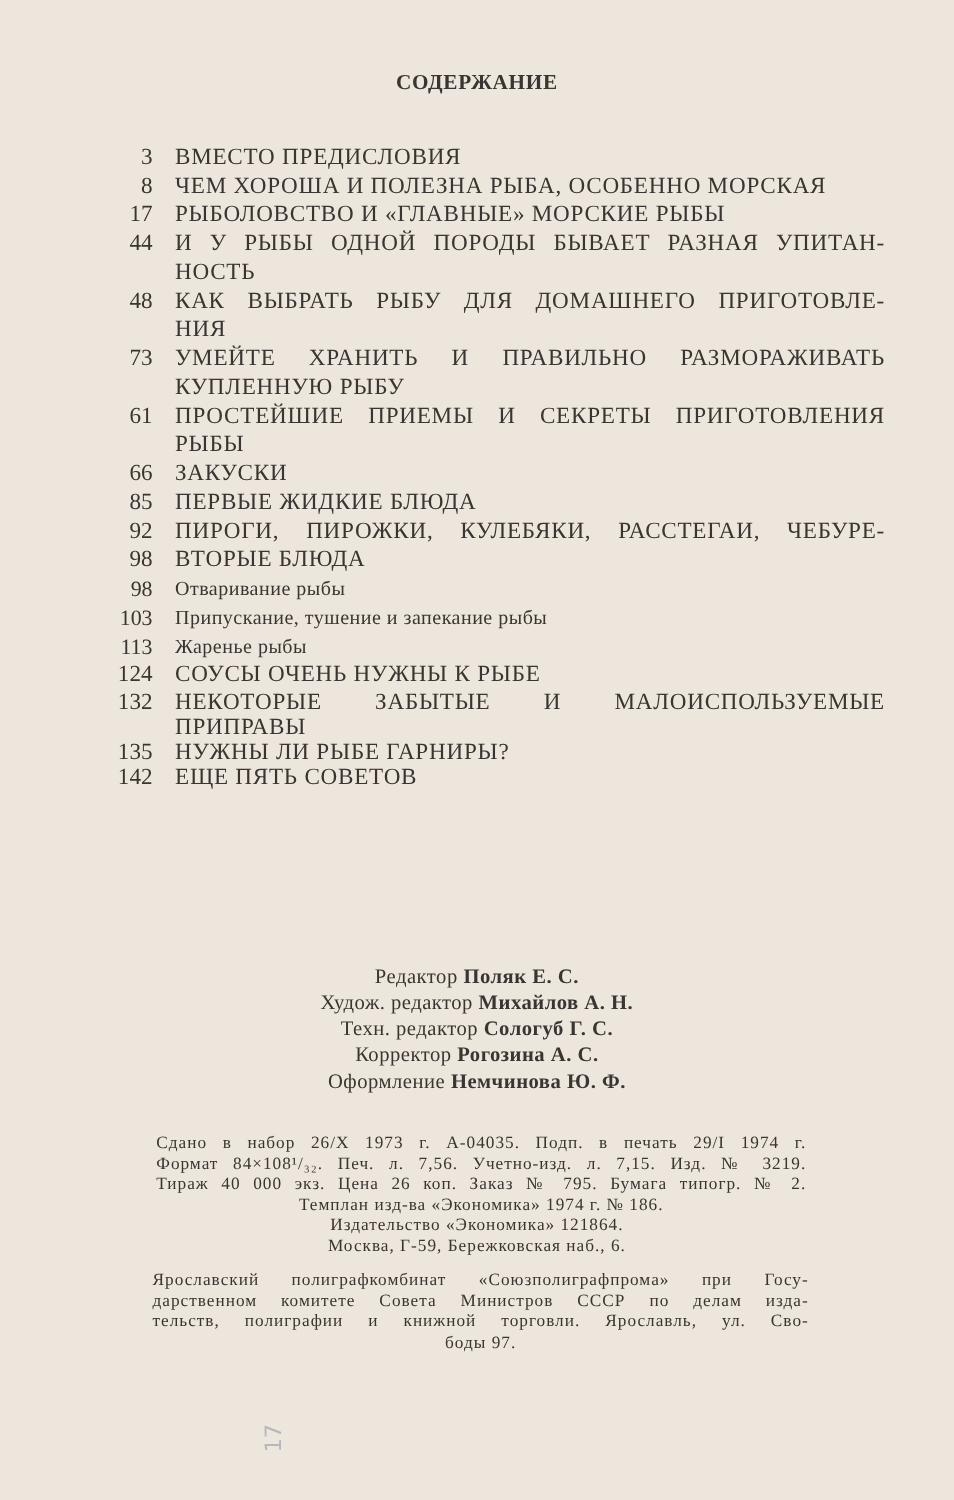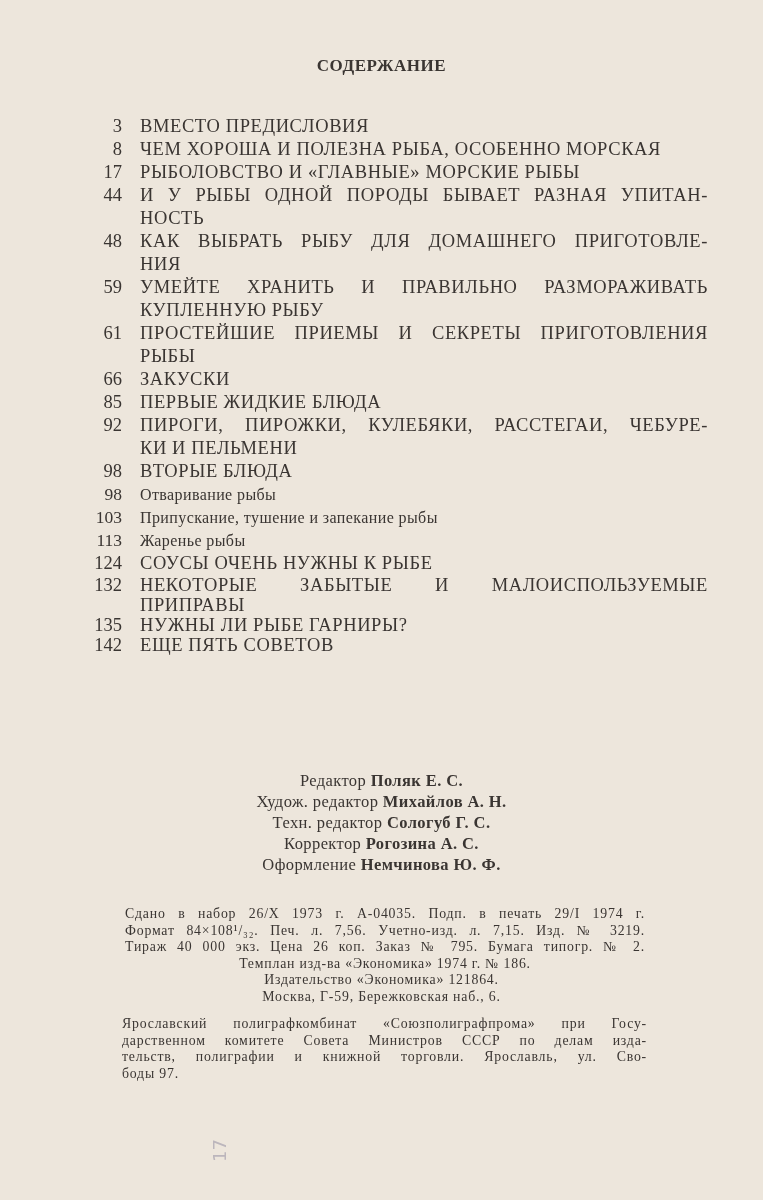--- a/index.html
+++ b/index.html
@@ -50,21 +50,21 @@
     font-family: "Liberation Serif", serif;
     font-size: 13.8px; line-height: 16.5px; letter-spacing: 0.8px;
     text-align: center;
   }
   .printer {
     position: absolute; top: 1016px; left: 122px; width: 525px;
     font-family: "Liberation Serif", serif;
     font-size: 13.8px; line-height: 16.5px; letter-spacing: 0.8px;
   }
   .printer div.j { text-align: justify; text-align-last: justify; }
-  .printer div.c { text-align: left; }
+  .printer div.c { text-align: center; }
   .pencil {
     position: absolute; top: 1140px; left: 208px;
     font-family: "DejaVu Sans", sans-serif;
     color: #9c97a8; font-size: 18px; transform: rotate(-90deg);
     opacity: 0.6;
   }
 </style>
 </head>
 <body>
 
@@ -100,21 +100,21 @@
         </span>
       </div>
       <div class="toc-row">
         <span class="toc-page">48</span>
         <span class="toc-text">
           <div style="text-align-last: justify;">КАК ВЫБРАТЬ РЫБУ ДЛЯ ДОМАШНЕГО ПРИГОТОВЛЕ-</div>
           <div>НИЯ</div>
         </span>
       </div>
       <div class="toc-row">
-        <span class="toc-page">59</span>
+        <span class="toc-page">73</span>
         <span class="toc-text">
           <div style="text-align-last: justify;">УМЕЙТЕ ХРАНИТЬ  И  ПРАВИЛЬНО РАЗМОРАЖИВАТЬ</div>
           <div>КУПЛЕННУЮ РЫБУ</div>
         </span>
       </div>
       <div class="toc-row">
         <span class="toc-page">61</span>
         <span class="toc-text">
           <div style="text-align-last: justify;">ПРОСТЕЙШИЕ ПРИЕМЫ  И  СЕКРЕТЫ ПРИГОТОВЛЕНИЯ</div>
           <div>РЫБЫ</div>
@@ -129,21 +129,20 @@
       <div class="toc-row">
         <span class="toc-page">85</span>
         <span class="toc-text">
           <div>ПЕРВЫЕ ЖИДКИЕ БЛЮДА</div>
         </span>
       </div>
       <div class="toc-row">
         <span class="toc-page">92</span>
         <span class="toc-text">
           <div style="text-align-last: justify;">ПИРОГИ, ПИРОЖКИ, КУЛЕБЯКИ, РАССТЕГАИ, ЧЕБУРЕ-</div>
-          <div>КИ И ПЕЛЬМЕНИ</div>
         </span>
       </div>
       <div class="toc-row">
         <span class="toc-page">98</span>
         <span class="toc-text">
           <div>ВТОРЫЕ БЛЮДА</div>
         </span>
       </div>
       <div class="toc-row sub">
         <span class="toc-page">98</span>

